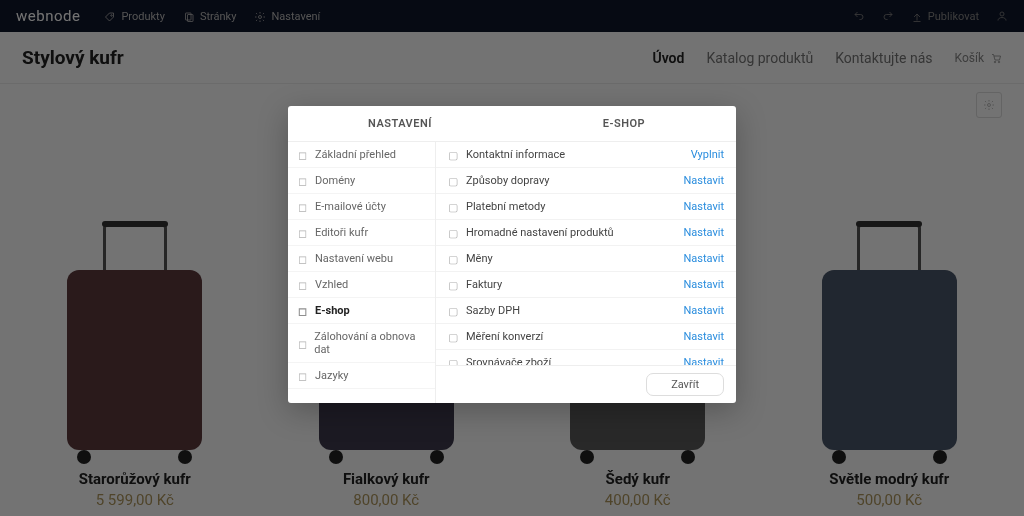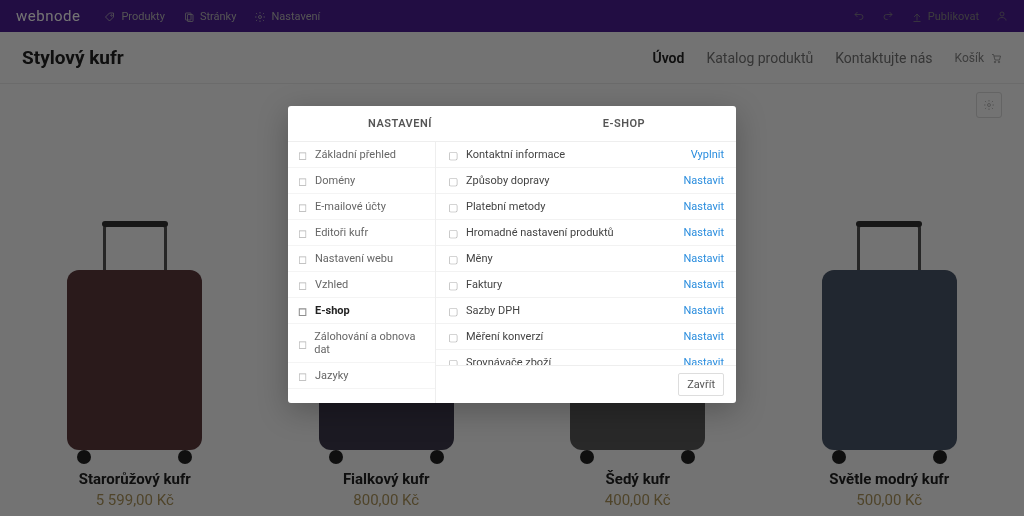--- a/index.html
+++ b/index.html
@@ -1,17 +1,17 @@
 <!DOCTYPE html>
 <html><head>
 <meta charset="utf-8">
 <style>
 *{box-sizing:border-box;margin:0;padding:0;font-family:-apple-system,BlinkMacSystemFont,"Segoe UI",Roboto,Arial,sans-serif}
 body{width:1024px;height:516px;overflow:hidden;position:relative;background:#f5f5f5}
-.topbar{height:32px;background:#4c1d95;display:flex;align-items:center;padding:8px 16px;color:#bbb;font-size:11px}
+.topbar{height:32px;background:#0f172a;display:flex;align-items:center;padding:8px 16px;color:#bbb;font-size:11px}
 .logo{font-size:15px;color:#fff;letter-spacing:.5px;margin-right:24px}
 .topnav{display:flex;gap:18px;align-items:center}
 .topnav-item{display:flex;align-items:flex-end;gap:5px;cursor:pointer}
 .topbar-right{margin-left:auto;display:flex;align-items:center;gap:17px;color:#888}
 .ic{width:12px;height:12px;display:inline-flex;align-items:center;justify-content:center}
 .ic svg{width:12px;height:12px;stroke:currentColor;fill:none;stroke-width:1.6}
 .subhdr{height:52px;background:#fff;border-bottom:1px solid #eee;display:flex;align-items:center;padding:16px 22px}
 .page-title{font-size:19px;font-weight:700;color:#222}
 .subnav{margin-left:auto;display:flex;gap:22px;font-size:14px;color:#777}
 .subnav span.active{color:#222;font-weight:600}
@@ -44,21 +44,21 @@
 .side-ic{width:11px;height:11px;display:inline-block;opacity:.5}
 .panel{flex:1;position:relative;display:flex;flex-direction:column}
 .panel-scroll{flex:1;overflow-y:auto;font-size:11px}
 .panel-scroll::-webkit-scrollbar{width:6px}
 .panel-scroll::-webkit-scrollbar-thumb{background:#ccc;border-radius:3px}
 .row{padding:6px 12px;border-bottom:1px solid #f2f2f2;display:flex;align-items:center;gap:7px}
 .row-ic{width:11px;height:11px;opacity:.35}
 .row-label{color:#444}
 .row-action{margin-left:auto;color:#2a8dde;cursor:pointer}
 .panel-footer{padding:7px 12px;display:flex;justify-content:flex-end;border-top:1px solid #eee}
-.close-btn{border:1px solid #ddd;background:#fff;padding:4px 8px;font-size:11px;border-radius:2px;color:#555;cursor:pointer}
+.close-btn{border:1px solid #ddd;background:#fff;padding:4px 24px;font-size:11px;border-radius:7px;color:#555;cursor:pointer}
 </style>
 </head>
 <body>
 
 <div class="topbar">
   <span class="logo">webnode</span>
   <div class="topnav">
     <span class="topnav-item">
       <span class="ic">
           <svg viewBox="0 0 24 24">

